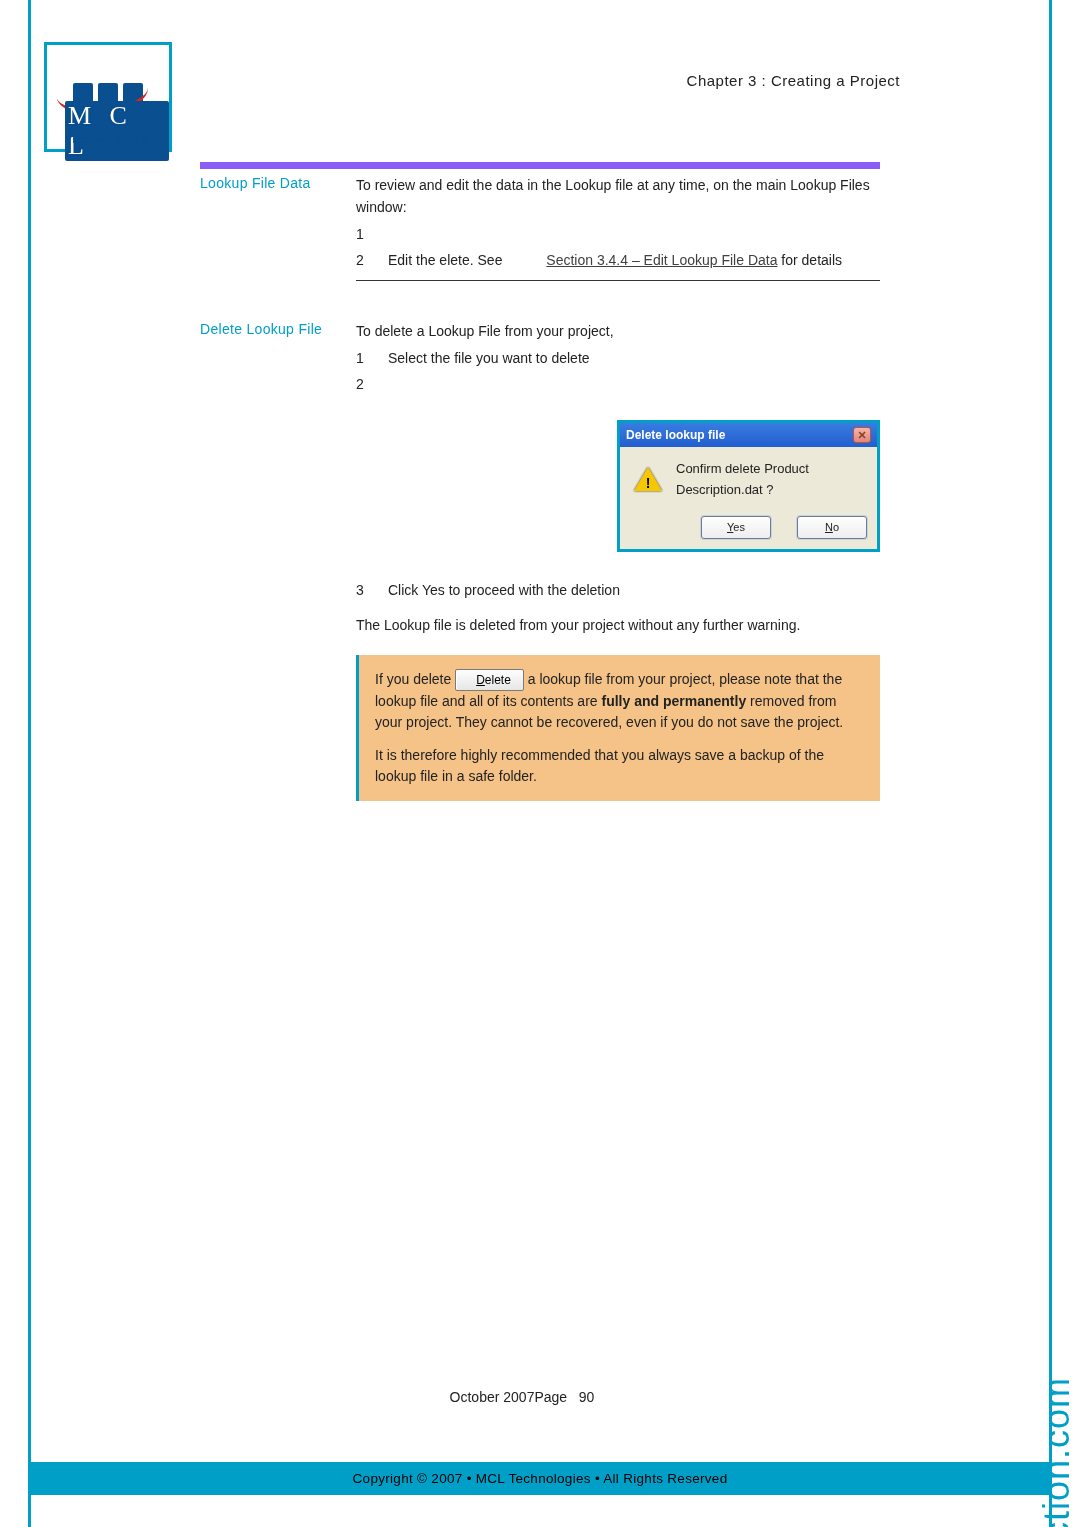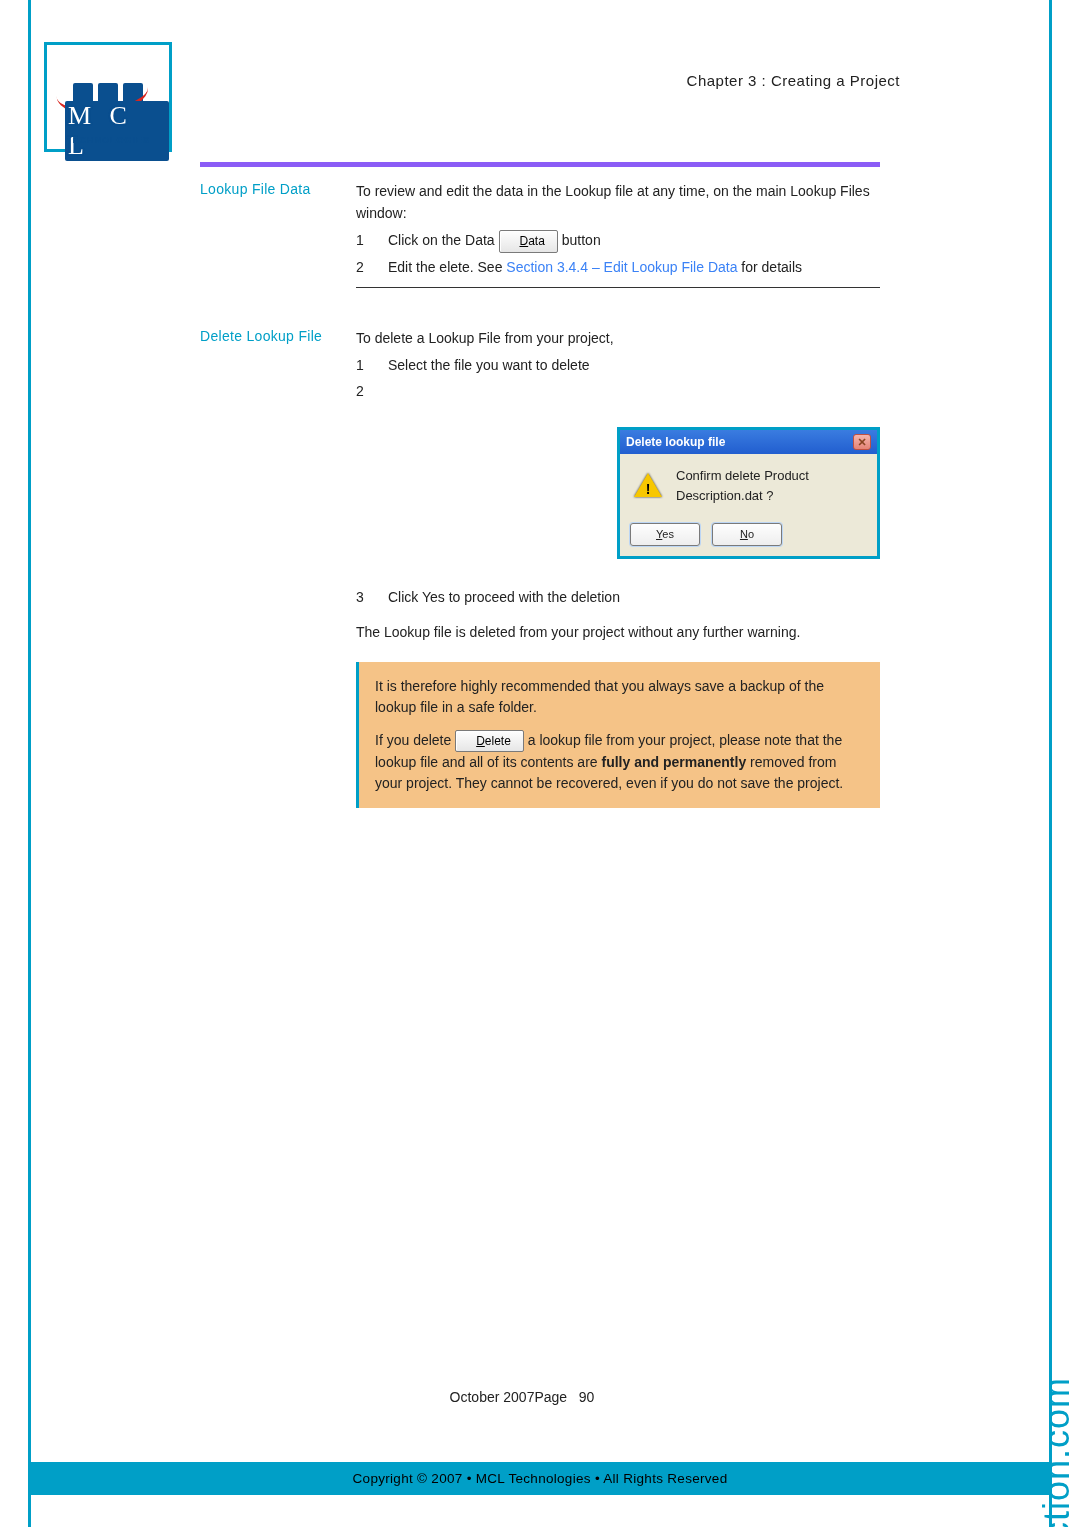--- a/index.html
+++ b/index.html
@@ -15,45 +15,45 @@
   .logo-bars { display: flex; gap: 5px; margin-bottom: 4px; }
   .logo-bars span { width: 20px; height: 24px; background: #0a4f8f; border-radius: 2px; }
   .logo-swoosh { position: absolute; top: 40px; left: 10px; width: 92px; height: 30px; border-bottom: 6px solid #d8261f; border-radius: 0 0 60px 60px / 0 0 30px 30px; transform: rotate(-6deg); }
   .logo-mcl { font-family: Georgia, 'Times New Roman', serif; font-size: 26px; color: #fff; letter-spacing: 6px; position: absolute; top: 56px; left: 18px; text-shadow: 0 0 2px #0a4f8f, 0 0 2px #0a4f8f; }
   .logo-mcl span { display:inline-block; background:#0a4f8f; padding:0 3px; border-radius:2px;}
   .logo-tech { position:absolute; bottom:4px; left:0; right:0; text-align:center; font-size:9px; letter-spacing:1px; color:#0a4f8f; font-weight:600;}
   
   .chapter { position: absolute; top: 72px; right: 180px; font-size: 15px; letter-spacing: 0.5px; }
   
   .content { position: absolute; top: 162px; left: 200px; width: 680px; }
-  .row { display: flex; align-items: flex-start; border-top: 5px solid #8b5cf6; padding-top: 14px; margin-bottom: 22px; }
+  .row { display: flex; align-items: flex-start; border-top: 7px solid #8b5cf6; padding-top: 6px; margin-bottom: 22px; }
   .row .label { width: 156px; flex-shrink: 0; color: #009fc7; font-size: 14px; letter-spacing: 0.3px; }
   .row .body { flex: 1; font-size: 14px; line-height: 1.55; }
   .row + .row { margin-top: 0; }
   hr.section-end { border: none; border-top: 1px solid #333; margin: 6px 0 18px 0; }
   ol.steps { list-style: none; padding-left: 0; margin-top: 4px; }
   ol.steps li { display: flex; gap: 18px; padding: 2px 0; }
   ol.steps li .n { width: 14px; flex-shrink: 0; }
   .step-text { flex: 1; }
   .win-btn { display: inline-block; border: 1px solid #7a7a7a; border-radius: 2px; padding: 1px 12px 1px 20px; font-size: 12px; background: linear-gradient(#fefefe,#e6e6e6); position: relative; vertical-align: middle; box-shadow: inset 1px 1px 0 #fff; text-decoration: none; color: #000; }
   .win-btn .ul { text-decoration: underline; }
-  .link { color: #3b82f6; cursor: pointer; }
+  .link { color: #404040; text-decoration: underline; cursor: pointer; margin-left: 40px; }
   .para { margin-top: 14px; }
   
   .dialog-wrap { display:flex; justify-content:flex-end; margin: 22px 0 28px 0; }
   .dialog { width: 263px; border: 3px solid #009fc7; font-family: Tahoma, sans-serif; }
   .dialog-titlebar { background: linear-gradient(#3a7ce0,#215ecf); color: #fff; font-size: 12px; font-weight: bold; padding: 3px 6px; display:flex; align-items:center; justify-content:space-between; }
   .dialog-close { width:18px; height:16px; background: linear-gradient(#f5b5ad,#e48476); border:1px solid #c05040; border-radius:3px; display:flex; align-items:center; justify-content:center; font-size:11px; color:#842; }
   .dialog-body { background: #ece9d8; padding: 10px 10px 10px 10px; }
   .dialog-msg-row { display:flex; align-items:center; gap:14px; margin-bottom:14px; padding: 2px 4px;}
   .warn-icon { position:relative; width:28px; height:26px; flex-shrink:0; }
   .warn-tri { width:0; height:0; border-left:14px solid transparent; border-right:14px solid transparent; border-bottom:24px solid #f7c700; filter: drop-shadow(0 0 1px #333); }
   .warn-bang { position:absolute; top:6px; left:0; right:0; text-align:center; font-weight:bold; font-size:14px; color:#000;}
   .dialog-msg { font-size: 13px; }
-  .dialog-btns { display:flex; justify-content:flex-start; gap:12px; }
+  .dialog-btns { display:flex; justify-content:flex-end; gap:26px; }
   .dlg-btn { min-width:70px; text-align:center; font-size:11px; padding:2px 8px; background: linear-gradient(#fefefe,#eee); border:1px solid #7a7a7a; border-radius:3px; box-shadow: 0 0 0 1px #bcd6f5; }
   .dlg-btn .ul { text-decoration: underline; }
   
   .note { background: #f5c387; border-left: 3px solid #009fc7; padding: 14px 16px; margin-top: 18px; font-size: 14px; line-height:1.5; }
   .note p + p { margin-top: 12px; }
   .note .bold { font-weight: bold; }
   
   .footer-line { position:absolute; left: 156px; width: 732px; bottom: 122px; display:flex; justify-content:center; font-size:14px; }
   .copyright-bar { position:absolute; left:31px; right:31px; bottom:32px; background:#009fc7; color:#000000; text-align:center; font-size:13.5px; padding:9px 0; letter-spacing:0.3px;}
   
@@ -86,25 +86,20 @@
 
   <div class="content">
 
     <div class="row">
       <div class="label">Lookup File Data</div>
       <div class="body">
         <div>To review and edit the data in the Lookup file at any time, on the main Lookup Files window:</div>
         <ol class="steps">
           <li>
             <span class="n">1</span>
-            <span class="step-text">
-              <span>Click on the Data </span>
-              <span class="win-btn"><span class="ul">D</span><span>ata</span></span>
-              <span> button</span>
-            </span>
           </li>
           <li>
             <span class="n">2</span>
             <span class="step-text">
               <span>Edit the elete. See </span>
               <span class="link">Section 3.4.4 – Edit Lookup File Data</span>
               <span> for details</span>
             </span>
           </li>
         </ol>
@@ -150,28 +145,28 @@
         </div>
 
         <div class="solo-step">
           <span class="n">3</span>
           <span>Click Yes to proceed with the deletion</span>
         </div>
 
         <p class="para">The Lookup file is deleted from your project without any further warning.</p>
 
         <div class="note">
-          <p>It is therefore highly recommended that you always save a backup of the lookup file in a safe folder.</p>
           <p>
             <span>If you delete </span>
             <span class="win-btn"><span class="ul">D</span><span>elete</span></span>
             <span>a lookup file from your project, please note that the lookup file and all of its contents are </span>
             <span class="bold">fully and permanently</span>
             <span> removed from your project. They cannot be recovered, even if you do not save the project.</span>
           </p>
+          <p>It is therefore highly recommended that you always save a backup of the lookup file in a safe folder.</p>
         </div>
 
       </div>
     </div>
 
   </div>
 
   <div class="side-url">
 
     <span>www.mcl-collection.com</span>

